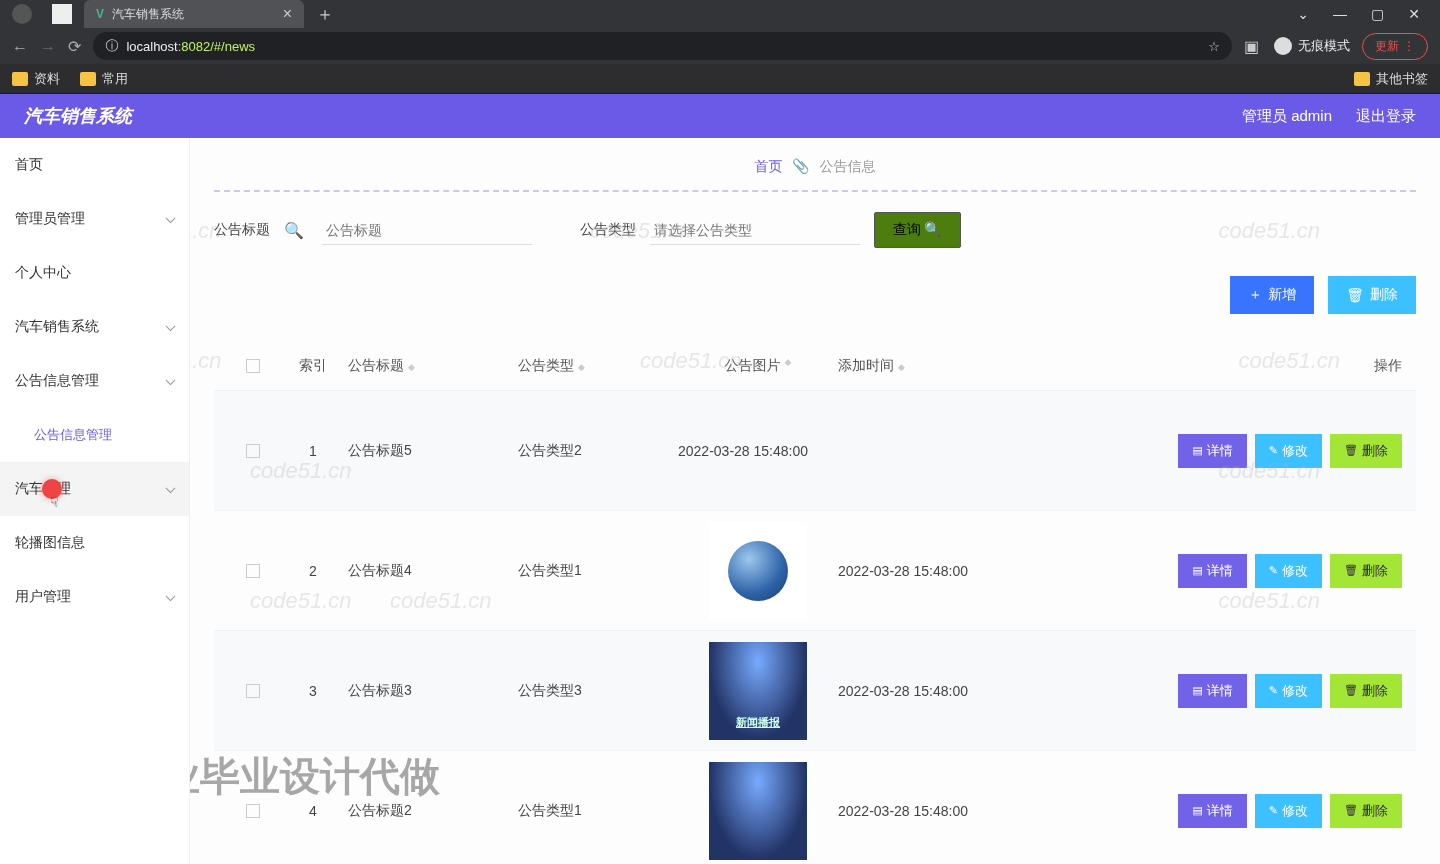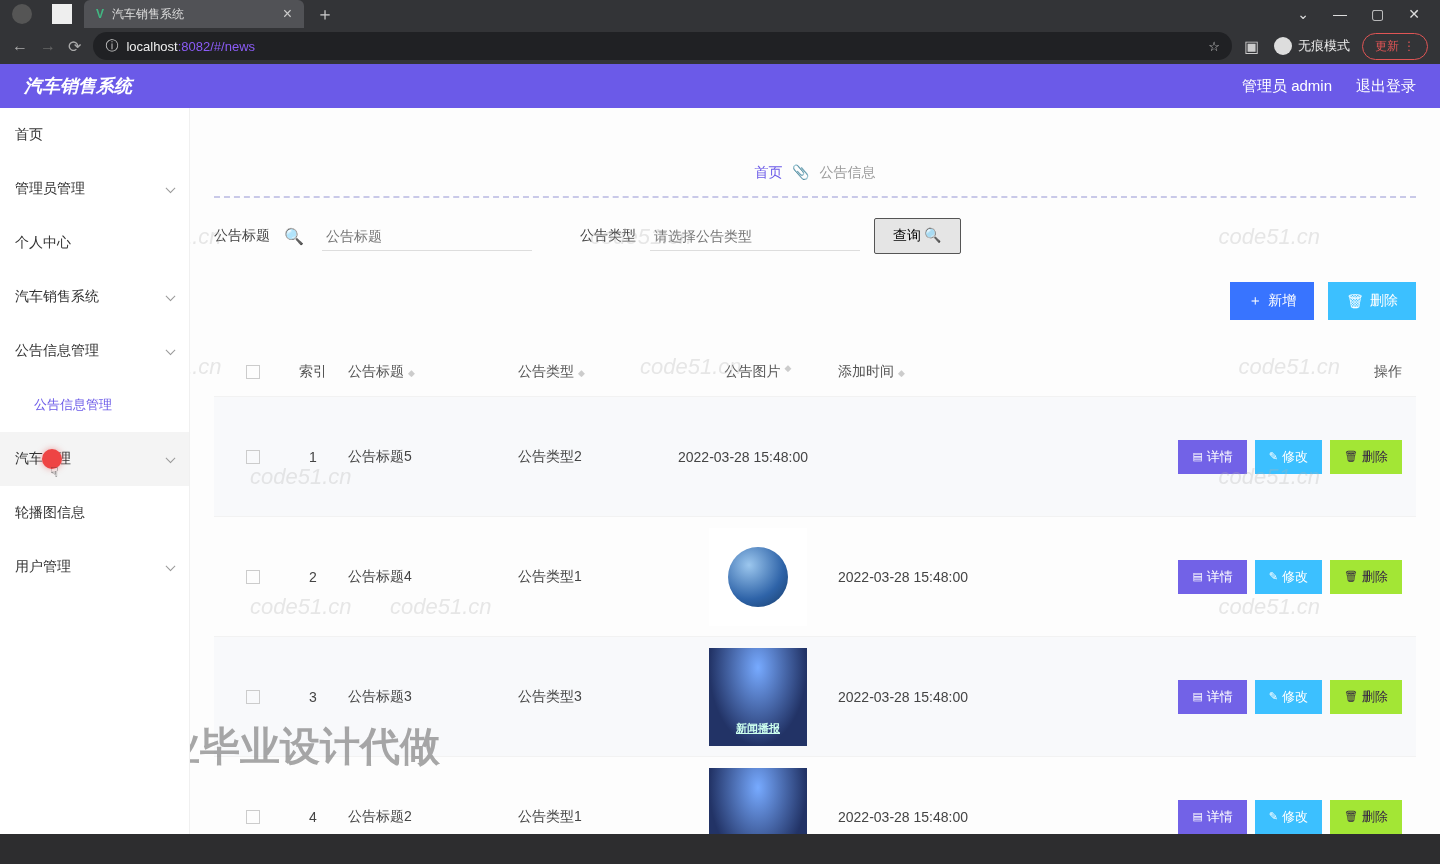--- a/index.html
+++ b/index.html
@@ -16,21 +16,21 @@
 .new-tab { color: #ccc; font-size: 18px; margin-left: 8px; cursor: pointer; }
 .window-controls { margin-left: auto; display: flex; gap: 24px; padding-right: 16px; color: #ddd; font-size: 14px; }
 .window-controls span { cursor: pointer; }
 
 .addr-bar { display: flex; align-items: center; height: 36px; padding: 0 12px; gap: 12px; background: #333437; }
 .nav-btn { color: #aaa; cursor: pointer; font-size: 16px; }
 .nav-btn.fwd { color: #666; }
 .url-box { flex: 1; display: flex; align-items: center; background: #202124; height: 28px; border-radius: 14px; padding: 0 12px; color: #ccc; font-size: 13px; }
 .url-box .info { margin-right: 8px; }
 .url-box .host { color: #eee; }
-.url-box .path { color: #8b5cf6; text-align: right; }
+.url-box .path { color: #bef264; text-align: right; }
 .url-box .star { margin-left: auto; color: #ccc; }
 .ext-icon { width: 18px; height: 18px; color: #ccc; }
 .incognito { display: flex; align-items: center; gap: 6px; color: #eee; font-size: 13px; }
 .incog-ic { width: 18px; height: 18px; background: #ddd; border-radius: 50%; }
 .update-btn { border: 1px solid #e05555; color: #e05555; border-radius: 14px; padding: 4px 12px; font-size: 12px; display: flex; align-items: center; gap: 4px; cursor: pointer; }
 
 .bookmarks { display: flex; align-items: center; height: 30px; padding: 0 12px; gap: 20px; background: #2d2d2f; border-bottom: 1px solid #1a1a1a; }
 .bm-item { display: flex; align-items: center; gap: 6px; color: #ddd; font-size: 13px; cursor: pointer; }
 .bm-folder { width: 16px; height: 14px; background: #f6c344; border-radius: 2px; }
 .bm-right { margin-left: auto; display: flex; gap: 16px; }
@@ -44,31 +44,31 @@
 
 .app-body { flex: 1; display: flex; overflow: hidden; }
 .sidebar { width: 190px; background: #fff; border-right: 1px solid #f0f0f0; overflow-y: auto; font-size: 14px; }
 .side-item { height: 54px; display: flex; align-items: center; padding-left: 15px; color: #333; cursor: pointer; position: relative; }
 .side-item.sub { padding-left: 34px; color: #6b5ae8; font-size: 13px; }
 .side-item.active { background: #f4f4f4; }
 .side-chev::after { content: ""; position: absolute; right: 15px; top: 50%; width: 6px; height: 6px; border-right: 1px solid #999; border-bottom: 1px solid #999; transform: translateY(-60%) rotate(45deg); }
 .side-item.active.side-chev .cursor-dot { position: absolute; left: 42px; top: 50%; transform: translateY(-50%); width: 20px; height: 20px; border-radius: 50%; background: #e44; box-shadow: 0 0 6px rgba(228,68,68,.5); }
 .side-item.active.side-chev .hand { position: absolute; left: 50px; top: 60%; font-size: 14px; }
 
-.main { flex: 1; padding: 12px 24px 0 24px; overflow-y: auto; position: relative; margin-top: 36px; }
+.main { flex: 1; padding: 12px 24px 0 24px; overflow-y: auto; position: relative; }
 .breadcrumb { text-align: center; padding: 8px 0 14px 0; font-size: 14px; border-bottom: 2px dashed #c9c9e8; margin-bottom: 20px; }
 .breadcrumb .bc-home { color: #6b5ae8; cursor: pointer; }
 .breadcrumb .bc-sep { color: #bbb; margin: 0 6px; }
 .breadcrumb .bc-cur { color: #999; }
 
 .search-row { display: flex; align-items: center; gap: 14px; margin-bottom: 28px; }
 .search-label { font-size: 14px; color: #444; }
 .srch-ic { color: #bbb; margin-right: 4px; }
 .search-input { border: none; border-bottom: 1px solid #ddd; padding: 6px 4px; font-size: 14px; width: 210px; outline: none; background: transparent; }
-.search-btn { border: 1px solid #555; background: #e5e5e5; padding: 8px 18px; font-size: 14px; cursor: pointer; border-radius: 2px; }
+.search-btn { border: 1px solid #555; background: #4d7c0f; padding: 8px 18px; font-size: 14px; cursor: pointer; border-radius: 2px; }
 
 .toolbar { display: flex; justify-content: flex-end; gap: 14px; margin-bottom: 28px; }
 .btn { padding: 10px 18px; border: none; font-size: 14px; cursor: pointer; display: inline-flex; align-items: center; gap: 6px; }
 .btn-primary { background: #3874ff; color: #fff; }
 .btn-danger { background: #3cc0ff; color: #fff; }
 
 .tbl { width: 100%; }
 .tbl-head { display: flex; padding: 0 14px; height: 48px; align-items: center; font-size: 14px; color: #555; }
 .tbl-row { display: flex; padding: 0 14px; align-items: center; min-height: 120px; border-top: 1px solid #f2f2f2; font-size: 14px; color: #444; }
 .tbl-row.odd { background: #f8f9fb; }
@@ -130,20 +130,36 @@
     <span class="ext-icon">▣</span>
     <div class="incognito">
       <span class="incog-ic"></span>
       <span>无痕模式</span>
     </div>
     <div class="update-btn">
       <span>更新</span>
         <span>⋮</span>
     </div>
   </div>
+  <div class="bookmarks">
+    <div class="bm-item">
+        <span class="bm-folder"></span>
+        <span>资料</span>
+      </div>
+    <div class="bm-item">
+        <span class="bm-folder"></span>
+        <span>常用</span>
+      </div>
+    <div class="bm-right">
+      <div class="bm-item">
+          <span class="bm-folder"></span>
+          <span>其他书签</span>
+        </div>
+    </div>
+  </div>
 </div>
 
 <div class="app">
   <div class="app-header">
     <span class="app-title">汽车销售系统</span>
     <div class="header-right">
       <span>管理员 admin</span>
       <span>退出登录</span>
     </div>
   </div>

